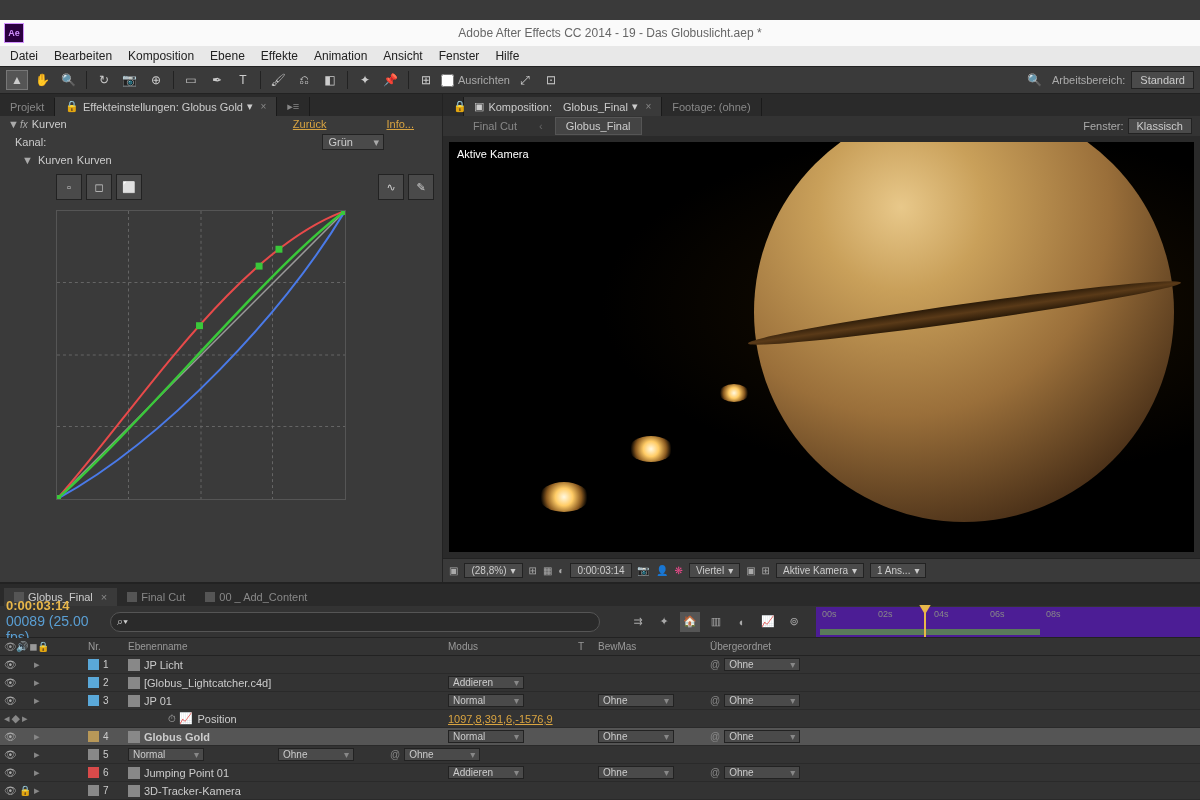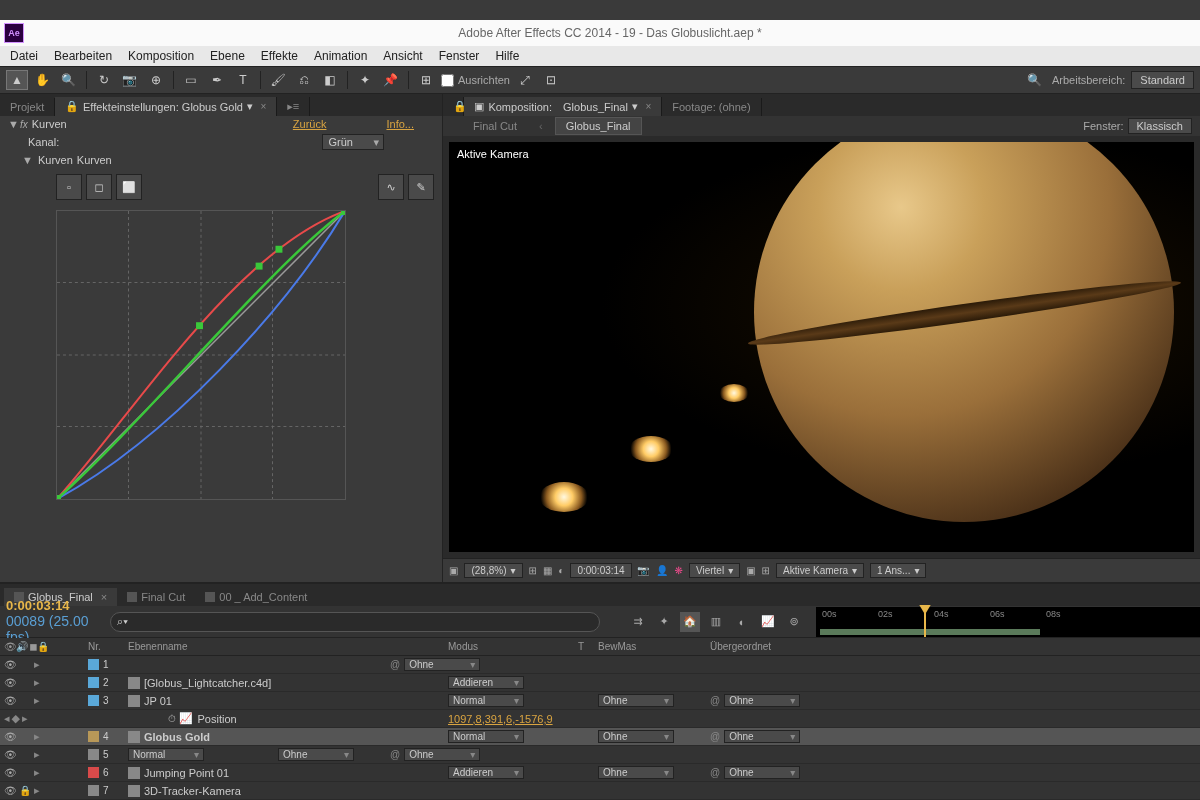--- a/index.html
+++ b/index.html
@@ -32,21 +32,21 @@
 .panel-tab { padding:3px 10px; background:#2a2a2a; color:#888; font-size:11px; border-right:1px solid #1a1a1a; display:flex; align-items:center; gap:4px; }
 .panel-tab.active { background:#3a3a3a; color:#ccc; }
 .panel-tab .x { color:#888; font-size:10px; margin-left:4px; }
 .breadcrumb { padding:4px 8px; color:#ccc; font-size:11px; }
 .effect-row { display:flex; align-items:center; padding:2px 8px; }
 .effect-row .tw { width:12px; color:#aaa; }
 .effect-row .fx { font-style:italic; color:#aaa; margin-right:4px; font-size:10px; }
 .effect-label { color:#ccc; }
 .effect-link { color:#d9a441; text-decoration:underline; margin-left:auto; margin-right:60px; }
 .effect-link2 { color:#d9a441; text-decoration:underline; margin-right:20px; }
-.channel-row { display:flex; align-items:center; padding:2px 8px 2px 28px; }
+.channel-row { display:flex; align-items:center; padding:2px 8px 2px 15px; }
 .channel-dd { margin-left:auto; margin-right:50px; background:#4a4a4a; border:1px solid #222; padding:1px 30px 1px 6px; color:#ccc; position:relative; }
 .channel-dd::after { content:"▾"; position:absolute; right:4px; color:#aaa; }
 
 .curves-toolbar { display:flex; align-items:center; gap:4px; padding:6px 8px 6px 56px; }
 .curves-toolbar .sq-btn { width:26px; height:26px; background:#4a4a4a; border:1px solid #222; display:flex; align-items:center; justify-content:center; color:#ccc; }
 .curves-toolbar .spacer { flex:1; }
 
 .curves-graph { margin:4px 40px 8px 56px; width:290px; height:290px; background:#3a3a3a; border:1px solid #555; position:relative; }
 .curves-graph svg { width:100%; height:100%; }
 
@@ -75,21 +75,21 @@
 .tl-tab .sw { width:10px; height:10px; background:#555; }
 
 .tl-header { height:32px; background:#333; display:flex; align-items:center; border-bottom:1px solid #222; }
 .tl-time { width:110px; padding:2px 6px; }
 .tl-time .tc { color:#e8b74a; font-size:13px; font-weight:bold; }
 .tl-time .frames { color:#5a9fd4; font-size:14px; }
 .tl-search { flex:0 0 510px; display:flex; align-items:center; }
 .tl-search input { width:490px; background:#2a2a2a; border:1px solid #555; color:#ccc; padding:3px 6px; border-radius:10px; font-size:11px; }
 .tl-icons { display:flex; gap:6px; padding:0 8px; }
 .tl-icons .ic { width:20px; height:20px; display:flex; align-items:center; justify-content:center; color:#aaa; }
-.tl-ruler { flex:1; background:#000000; position:relative; height:30px; margin-left:4px; }
+.tl-ruler { flex:1; background:#4c1d95; position:relative; height:30px; margin-left:4px; }
 .tl-ruler .tick { position:absolute; top:2px; font-size:9px; color:#888; }
 .tl-ruler .playhead { position:absolute; top:0; bottom:0; width:2px; background:#e8b74a; }
 .tl-ruler .playhead::before { content:""; position:absolute; top:-2px; left:-5px; width:12px; height:10px; background:#e8b74a; clip-path:polygon(0 0,100% 0,50% 100%); }
 .tl-ruler .workbar { position:absolute; bottom:2px; left:4px; right:160px; height:6px; background:#5a7a5a; }
 
 .tl-cols { height:18px; background:#333; display:flex; align-items:center; border-bottom:1px solid #222; font-size:10px; color:#999; }
 .tl-cols .c-toggle { width:88px; padding-left:4px; display:flex; gap:2px; }
 .tl-cols .c-nr { width:40px; }
 .tl-cols .c-name { width:320px; }
 .tl-cols .c-mode { width:130px; }
@@ -357,20 +357,24 @@
       <div class="layer-row">
         <div class="c-toggle">
           <span class="eye">👁</span>
           <span class="eye"></span>
           <span class="tw">▸</span>
         </div>
         <div class="c-nr">
           <div class="colorchip" style="background:#5aa8d8"></div>
           <span class="nr">1</span>
         </div>
+        <div class="c-name">
+          <div class="layicon"></div>
+          <span class="layname">JP Licht</span>
+        </div>
         <div class="c-mode"></div>
         <div class="c-t"></div>
         <div class="c-mask"></div>
         <div class="c-parent">
           <span class="whip">@</span>
           <div class="dd">Ohne</div>
         </div>
         <div class="keyarea"></div>
       </div>
       <div class="layer-row">

